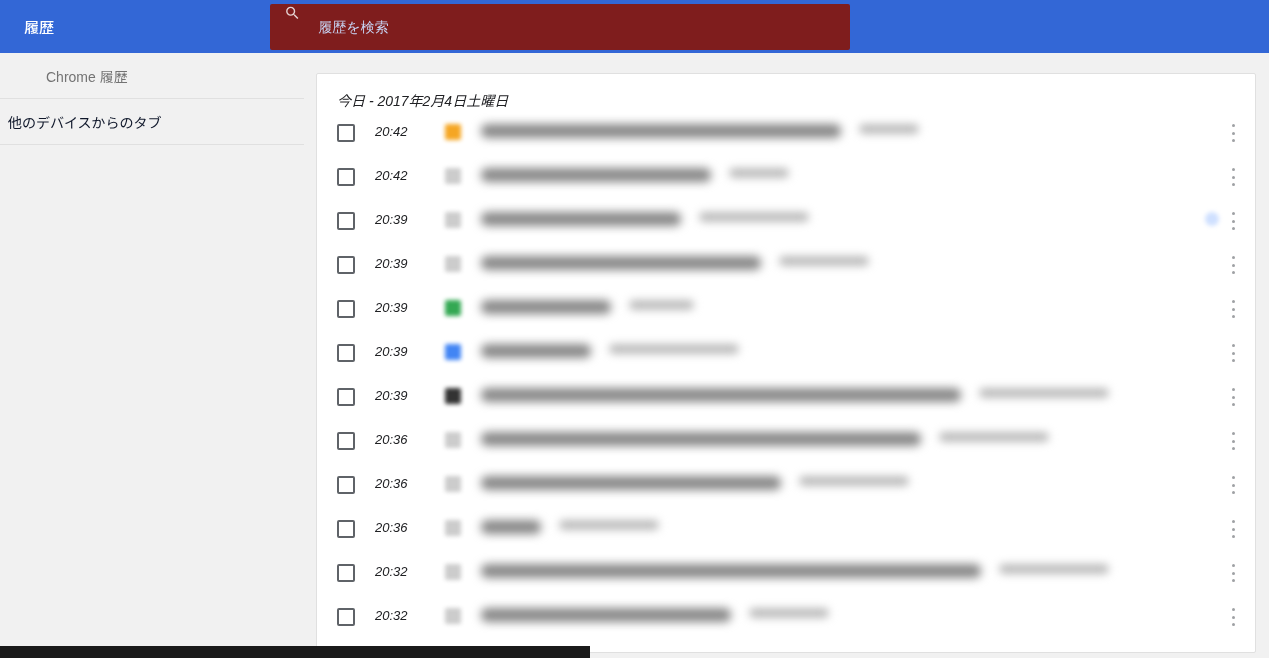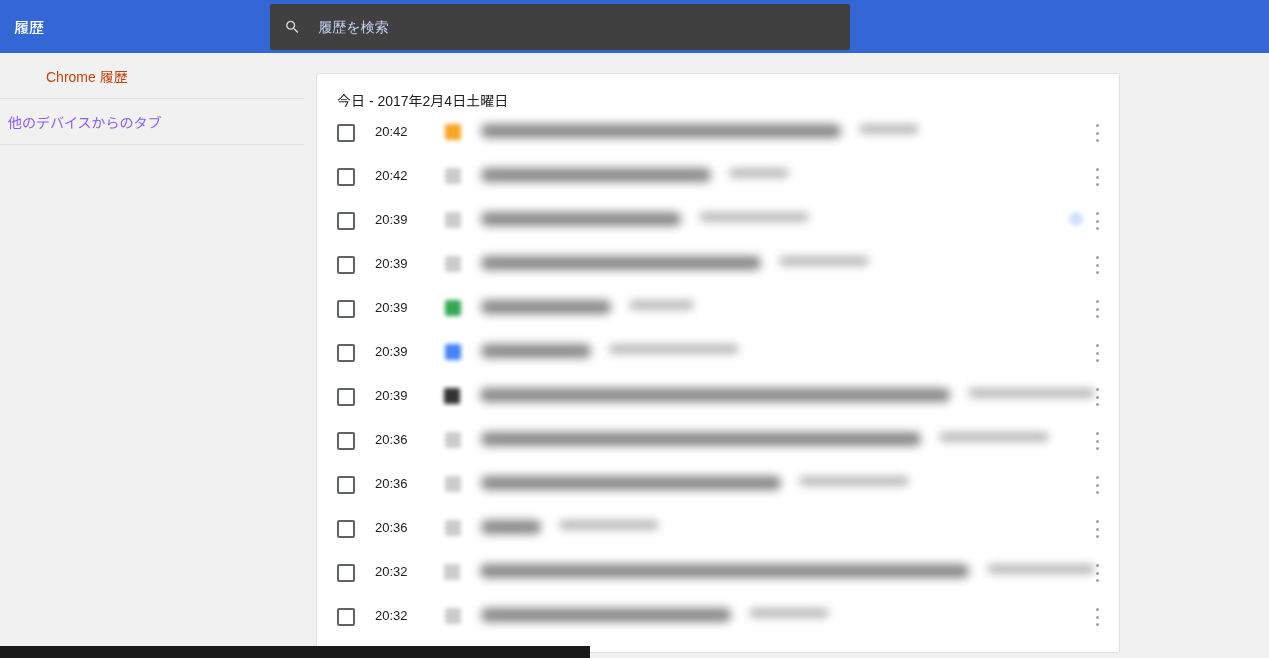--- a/index.html
+++ b/index.html
@@ -1,33 +1,33 @@
 <!DOCTYPE html>
 <html><head>
 <meta charset="utf-8">
 <style>
   * { margin: 0; padding: 0; box-sizing: border-box; }
   body { font-family: Arial, "Noto Sans JP", sans-serif; background: #f1f1f1; color: #202124; font-size: 13px; overflow: hidden; }
   .app { width: 1269px; height: 658px; display: flex; flex-direction: column; }
-  .header { background: #3367d6; height: 53px; display: flex; align-items: center; padding: 0 14px; }
+  .header { background: #3367d6; height: 53px; display: flex; align-items: center; padding: 0 24px; }
   .header-title { color: #fff; font-size: 15px; font-weight: 500; }
-  .search-wrap { margin-left: auto; margin-right: auto; width: 580px; height: 46px; background: #404040; border-radius: 2px; display: flex; align-items: center; padding: 0 14px; }
+  .search-wrap { margin-left: auto; margin-right: auto; width: 580px; height: 46px; background: #7f1d1d; border-radius: 2px; display: flex; padding: 0 14px; }
   .search-wrap svg { opacity: 0.8; }
   .search-input { background: transparent; border: none; outline: none; color: #fff; font-size: 14px; margin-left: 18px; width: 100%; }
   .search-input::placeholder { color: #c7d3f2; }
   .body { flex: 1; display: flex; min-height: 0; }
   .sidebar { width: 304px; background: #f1f1f1; display: flex; flex-direction: column; }
-  .side-item { height: 46px; display: flex; align-items: center; padding: 0 8px 0 8px; font-size: 14px; color: #8b5cf6; cursor: pointer; border-bottom: 1px solid #e0e0e0; }
-  .side-item.active { color: #c2410c; padding-left: 46px; }
+  .side-item { height: 46px; display: flex; align-items: center; padding: 0 8px 0 8px; font-size: 14px; color: #0f172a; cursor: pointer; border-bottom: 1px solid #e0e0e0; }
+  .side-item.active { color: #737373; padding-left: 46px; }
   .side-item .ext-icon { margin-left: auto; opacity: 0.5; }
   .sidebar-spacer { flex: 1; }
   .sidebar-footer { border-top: 1px solid #e0e0e0; padding: 14px 8px; font-size: 12px; color: #5f6368; line-height: 1.6; }
   .sidebar-footer a { color: #1a73e8; text-decoration: none; }
   .main { flex: 1; padding: 20px 0 0 12px; overflow: hidden; }
-  .panel { background: #fff; border: 1px solid #e0e0e0; border-radius: 2px; width: 804px; }
+  .panel { background: #fff; border: 1px solid #e0e0e0; border-radius: 2px; width: 940px; font-style: italic; }
   .date-heading { padding: 16px 20px 14px 20px; font-size: 14px; color: #202124; }
   .list { }
   .row { display: flex; align-items: flex-start; height: 44px; padding: 0 20px; }
   .checkbox { width: 18px; height: 18px; border: 2px solid #5f6368; border-radius: 2px; margin-right: 20px; cursor: pointer; flex-shrink: 0; }
   .time { width: 70px; font-size: 13px; color: #202124; }
   .favicon { width: 16px; height: 16px; border-radius: 2px; filter: blur(2px); flex-shrink: 0; }
   .title-blur { height: 14px; border-radius: 6px; background: #888; filter: blur(5px); margin-left: 20px; }
   .domain-blur { height: 10px; border-radius: 5px; background: #bbb; filter: blur(4px); margin-left: 18px; }
   .row-spacer { flex: 1; }
   .bookmark-dot { width: 14px; height: 14px; border-radius: 50%; background: #cfe0ff; filter: blur(2px); margin-right: 12px; }

